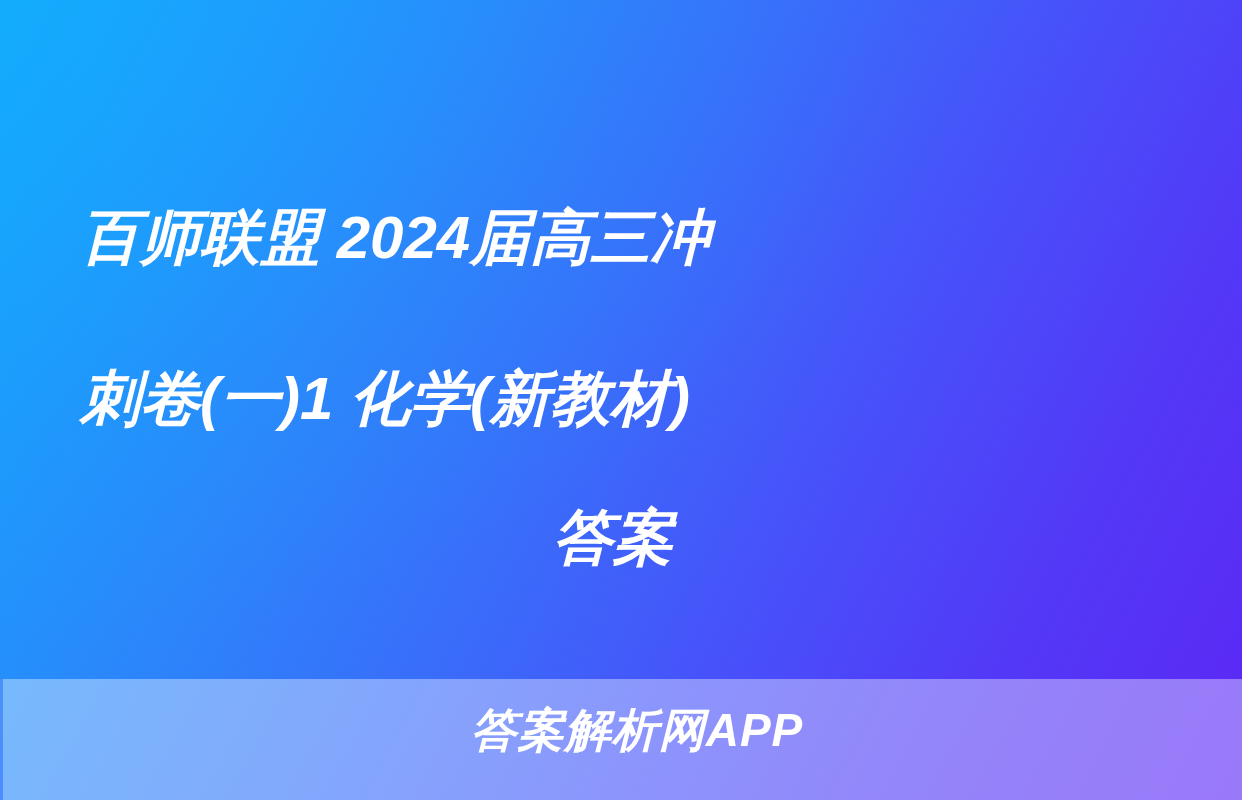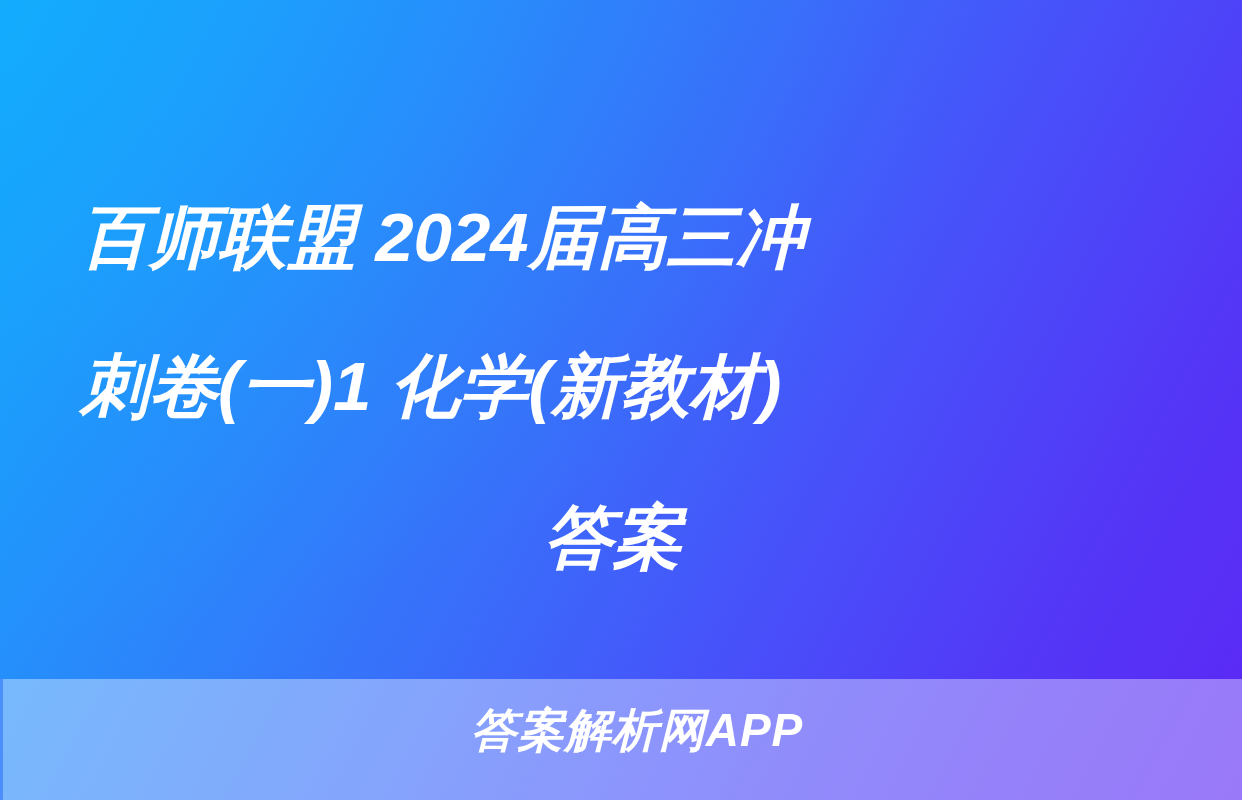--- a/index.html
+++ b/index.html
@@ -46,29 +46,29 @@
     top: 0;
     width: 1242px;
     padding: 0;
     z-index: 3;
   }
 
   .title-line {
     color: #ffffff;
     font-weight: bold;
     font-style: italic;
-    font-size: 69px;
+    font-size: 60px;
     line-height: 150px;
     letter-spacing: 0px;
     white-space: nowrap;
     -webkit-font-smoothing: antialiased;
   }
 
   .line-1 { position: absolute; left: 80px;  top: 163px; }
-  .line-2 { position: absolute; left: 80px;  top: 312px; }
+  .line-2 { position: absolute; left: 80px;  top: 324px; }
   .line-3 { position: absolute; left: 0;     top: 463px; width: 1226px; text-align: center; }
 
   
   .footer-band {
     position: absolute;
     left: 0;
     top: 679px;
     width: 1242px;
     height: 121px;
     background: rgba(255,255,255,0.38);

